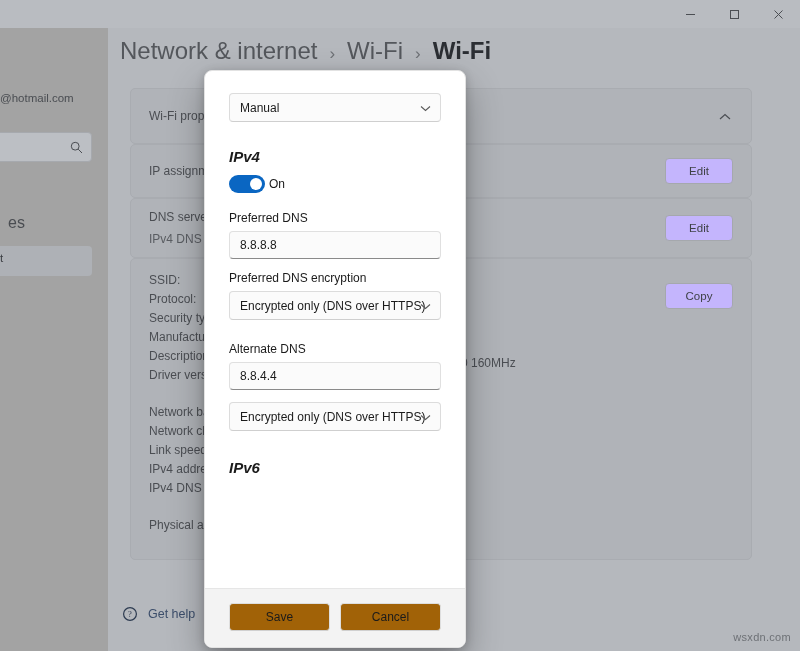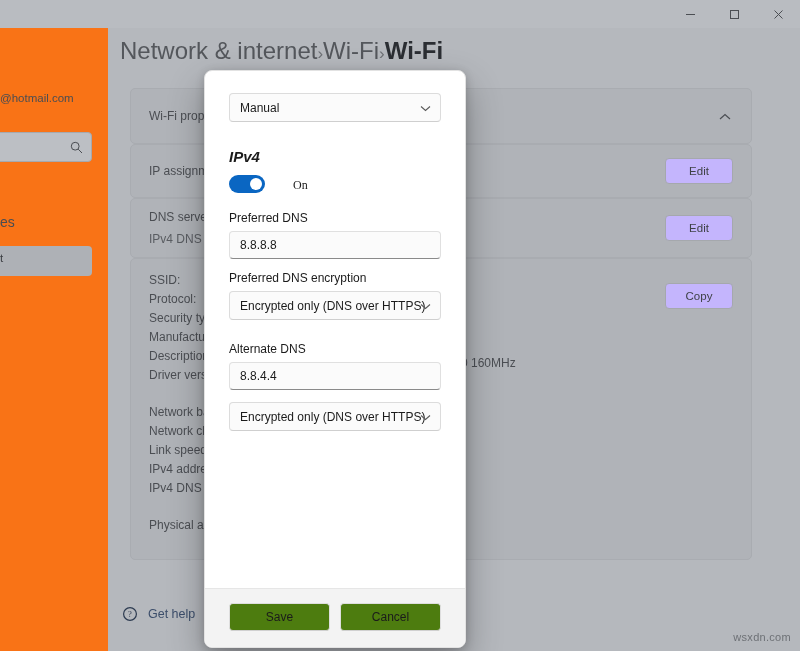--- a/index.html
+++ b/index.html
@@ -30,55 +30,55 @@
   }
   .win-btn {
     width: 44px; height: 28px;
     display: flex; align-items: center; justify-content: center;
     color: #4b4e53; font-size: 11px; line-height: 1;
   }
   .win-btn svg { display: block; }
 
   .sidebar {
     position: absolute; left: 0; top: 28px; width: 108px; bottom: 0;
-    background: #f97316;
+    background: #a3a3a3;
   }
   .acct-mail {
     position: absolute; left: 0; top: 64px; width: 108px;
     font-size: 11.5px; color: #4a4d52;
     white-space: nowrap;
   }
   .search-box {
     position: absolute; left: -84px; top: 104px;
     width: 176px; height: 30px;
     background: #bcbfc4;
     border: 1px solid #a6a9ae;
     border-radius: 4px;
   }
   .search-ico {
     position: absolute; right: 8px; top: 7px;
     color: #4a4d52;
   }
   .nav-text-1 {
-    position: absolute; left: 0; top: 186px;
-    font-size: 14px; color: #4a4d52; text-align: right;
+    position: absolute; left: 8px; top: 186px;
+    font-size: 16px; color: #4a4d52; text-align: right;
   }
   .nav-pill {
     position: absolute; left: -86px; top: 218px;
     width: 178px; height: 30px;
     background: #aeb1b6; border-radius: 4px;
   }
   .nav-text-2 {
     position: absolute; left: 0; top: 224px;
     font-size: 11.5px; color: #3c3f44;
   }
 
   .breadcrumb {
     position: absolute; left: 120px; top: 37px;
-    display: flex; align-items: baseline; gap: 0;
+    display: flex; align-items: baseline; gap: 12px;
     font-size: 24px; color: #54575c;
     white-space: nowrap;
   }
   .breadcrumb .sep { font-size: 17px; color: #6d7075; }
   .breadcrumb .crumb-current { color: #2b2e33; font-weight: 600; }
   .breadcrumb .crumb { font-weight: 400; }
 
   .content-card {
     position: absolute; left: 130px; right: 48px;
     background: #b0b3b8;
@@ -172,23 +172,22 @@
     transform: translateY(-50%);
     color: #5c5c5c;
   }
 
   .section-head {
     font-size: 15px; font-weight: 600; color: #1b1b1b;
     margin-top: 26px; margin-bottom: 10px; font-style: italic;
   }
 
   .toggle-row {
-    display: flex; align-items: flex-end; gap: 28px;
+    display: flex; align-items: center; gap: 4px;
     margin-bottom: 18px;
-    font-family: Liberation Serif, serif;
   }
   .switch {
     position: relative;
     width: 36px; height: 18px;
     border-radius: 10px;
     flex: 0 0 auto;
   }
   .switch.on { background: #0a66c2; }
   .switch.off { background: #f0f0f0; border: 1px solid #8a8a8a; }
   .knob {
@@ -219,21 +218,21 @@
   .dialog-footer {
     flex: 0 0 auto;
     background: #f3f3f3;
     border-top: 1px solid #e6e6e6;
     padding: 14px 24px 16px 24px;
     display: flex; gap: 10px;
   }
   .dlg-btn {
     flex: 1 1 0;
     height: 28px;
-    background: #4d7c0f;
+    background: #a16207;
     border: 1px solid #dedede;
     border-bottom-color: #d0d0d0;
     border-radius: 4px;
     font-size: 12px; color: #1b1b1b;
     display: flex; align-items: center; justify-content: center;
   }
 </style>
 </head>
 <body>
 
@@ -386,20 +385,21 @@
 
       <div class="combo">
         <span>Encrypted only (DNS over HTTPS)</span>
         <span class="chev">
           <svg width="11" height="7" viewBox="0 0 11 7">
               <polyline points="1,1.5 5.5,5.5 10,1.5" fill="none" stroke="currentColor" stroke-width="1.1"></polyline>
             </svg>
         </span>
       </div>
 
+      <div class="section-head" style="margin-top:28px;">IPv6</div>
 
 
     </div>
 
     <div class="dialog-footer">
       <div class="dlg-btn">Save</div>
       <div class="dlg-btn">Cancel</div>
     </div>
   </div>
 

